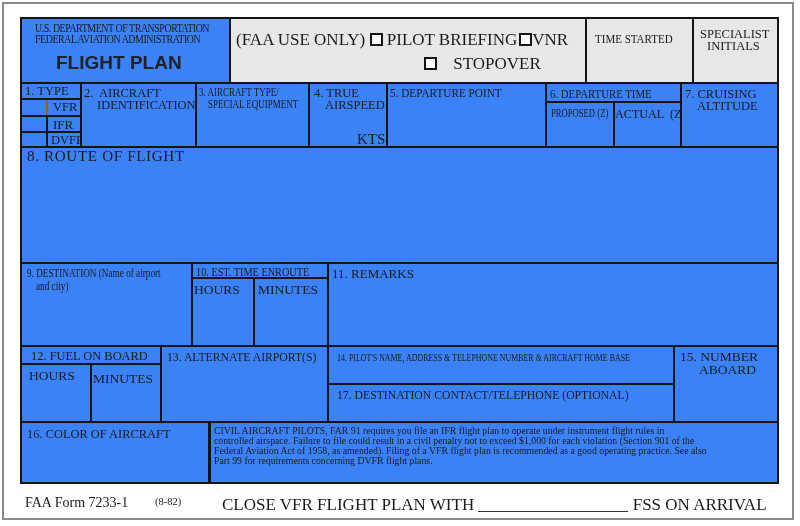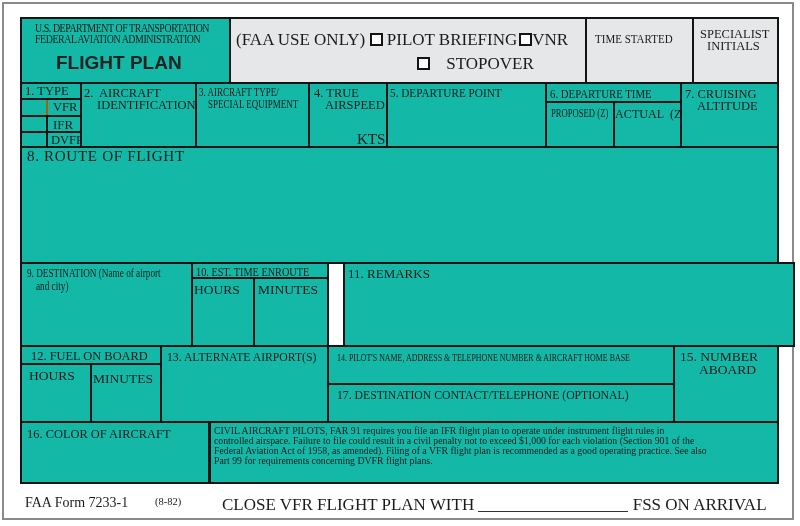--- a/index.html
+++ b/index.html
@@ -5,21 +5,21 @@
     html, body { margin: 0; padding: 0; }
     body {
       width: 800px; height: 526px; background: #ffffff; position: relative; overflow: hidden;
       font-family: "Liberation Serif", "DejaVu Serif", serif; color: #1a1a1a;
     }
     .page-frame {
       position: absolute; left: 2px; top: 2px; width: 792px; height: 518px;
       border: 2px solid #8a8a8a; box-sizing: border-box; background: #fff;
     }
     .abs { position: absolute; box-sizing: border-box; }
-    .cell { border: 2px solid #141414; background: #14b8a6; }
+    .cell { border: 2px solid #141414; background: #3b82f6; }
     .gray { background: #e6e7e9; }
     .serif { font-family: "Liberation Serif", "DejaVu Serif", serif; }
     .sans { font-family: "Liberation Sans", "DejaVu Sans", sans-serif; }
     .lbl { position: absolute; white-space: nowrap; line-height: 1; }
     .chk {
       display: inline-block; width: 13px; height: 13px; border: 2.5px solid #141414;
       background: #fff; box-sizing: border-box; vertical-align: -1px;
     }
     .underline-field {
       display: inline-block; width: 150px; border-bottom: 1.5px solid #333; height: 18px; vertical-align: -2px;
@@ -35,21 +35,21 @@
   <div class="lbl serif" style="left:13px; top:15px; font-size:11.5px; letter-spacing:-0.5px; transform:scaleX(0.86); transform-origin:left top;">FEDERAL AVIATION ADMINISTRATION</div>
   <div class="lbl sans" style="left:34px; top:34px; font-size:19px; font-weight:bold; color:#222;">FLIGHT PLAN</div>
 </div>
 
 <div class="abs cell gray" style="left:229px; top:17px; width:358px; height:67px;">
   <div class="lbl serif" style="left:5px; top:12px; font-size:17px;">
     <span>(FAA USE ONLY)</span>
     <span class="chk"></span>
     <span>PILOT BRIEFING</span><span class="chk" style="margin-left:2px;"></span><span>VNR</span>
   </div>
-  <div class="lbl serif" style="left:186px; top:36px; font-size:17px;">
+  <div class="lbl serif" style="left:193px; top:36px; font-size:17px;">
     <span class="chk"></span>
     <span style="margin-left:12px;">STOPOVER</span>
   </div>
 </div>
 
 <div class="abs cell gray" style="left:585px; top:17px; width:109px; height:67px;">
   <div class="lbl serif" style="left:8px; top:14px; font-size:12.5px; transform:scaleX(0.88); transform-origin:left top;">TIME STARTED</div>
 </div>
 
 <div class="abs cell gray" style="left:692px; top:17px; width:87px; height:67px;">
@@ -127,21 +127,21 @@
 <div class="abs cell" style="left:191px; top:262px; width:138px; height:85px;">
   <div class="lbl serif" style="left:3px; top:2px; font-size:12.5px; text-decoration:underline; transform:scaleX(0.82); transform-origin:left top;">10. EST. TIME ENROUTE</div>
   <div class="abs" style="left:-2px; top:13px; width:64px; height:70px; border-top:2.5px solid #141414; border-right:2.5px solid #141414;">
     <div class="lbl serif" style="left:3px; top:4px; font-size:13.5px;">HOURS</div>
   </div>
   <div class="abs" style="left:62px; top:13px; width:72px; height:70px; border-top:2.5px solid #141414;">
     <div class="lbl serif" style="left:3px; top:4px; font-size:13.5px;">MINUTES</div>
   </div>
 </div>
 
-<div class="abs cell" style="left:327px; top:262px; width:452px; height:85px;margin-left:16px;">
+<div class="abs cell" style="left:327px; top:262px; width:452px; height:85px;">
   <div class="lbl serif" style="left:3px; top:3px; font-size:13px;">11. REMARKS</div>
 </div>
 
 <div class="abs cell" style="left:20px; top:345px; width:142px; height:78px;">
   <div class="lbl serif" style="left:9px; top:2px; font-size:13.5px; transform:scaleX(0.92); transform-origin:left top;">12. FUEL ON BOARD</div>
   <div class="abs" style="left:-2px; top:16px; width:72px; height:60px; border-top:2.5px solid #141414; border-right:2.5px solid #141414;">
     <div class="lbl serif" style="left:9px; top:4px; font-size:13.5px;">HOURS</div>
   </div>
   <div class="abs" style="left:70px; top:16px; width:68px; height:60px; border-top:2.5px solid #141414;">
     <div class="lbl serif" style="left:1px; top:7px; font-size:13.5px;">MINUTES</div>

